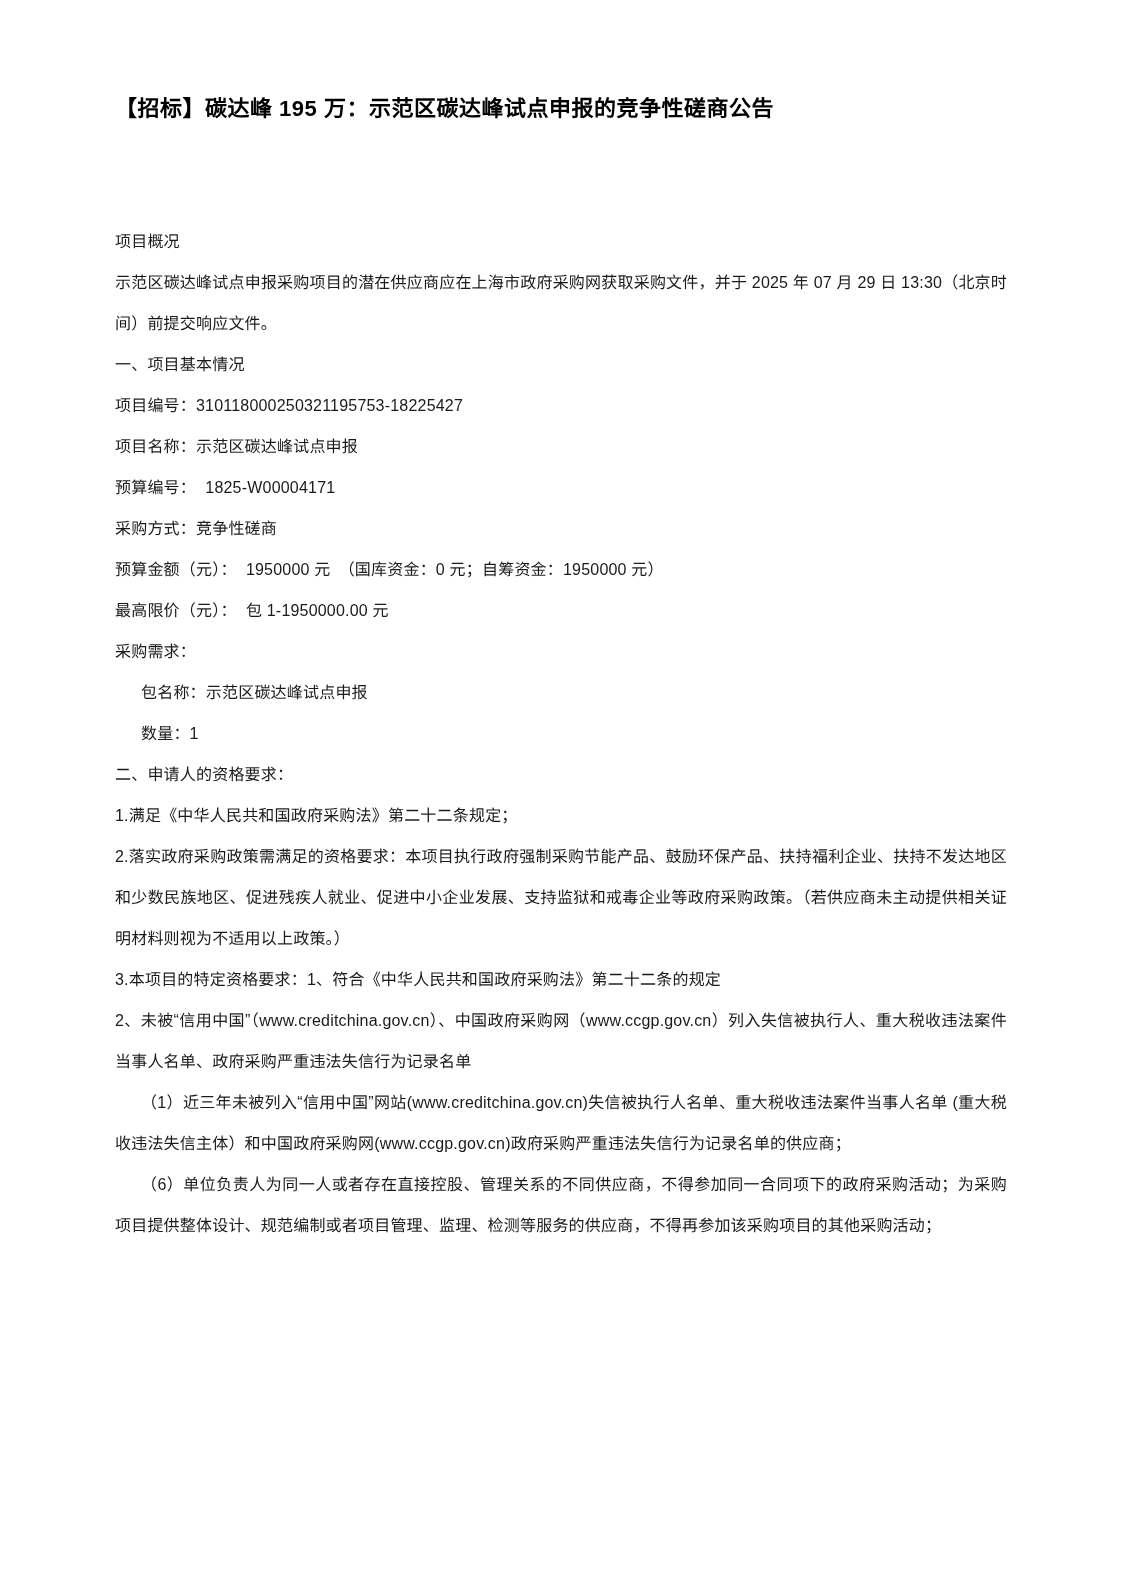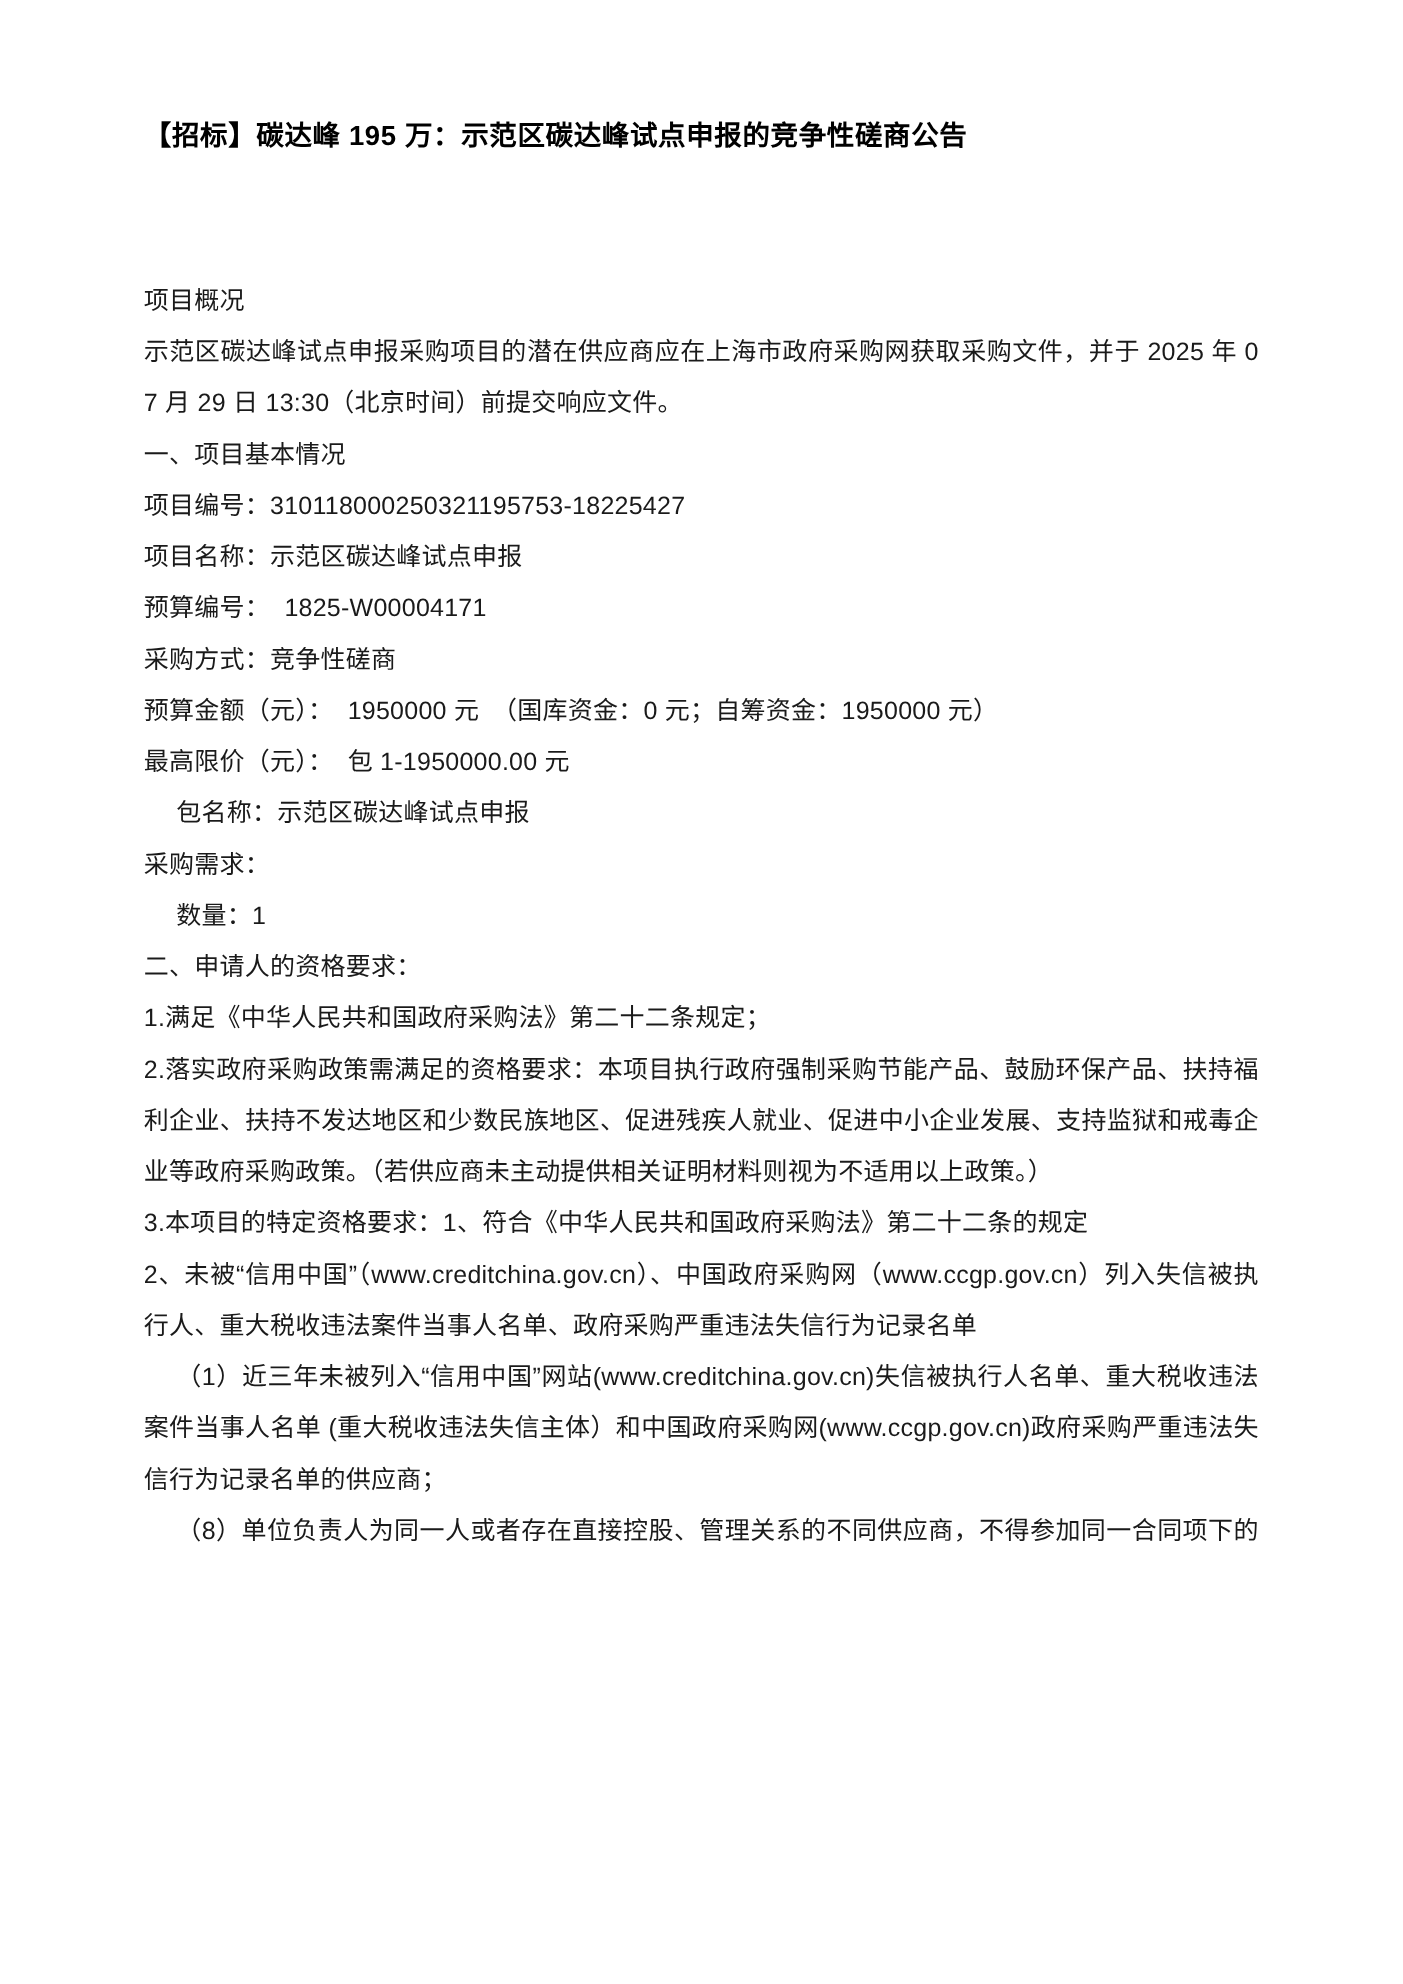--- a/index.html
+++ b/index.html
@@ -31,21 +31,21 @@
     letter-spacing: 0.5px;
     margin: 0;
     padding-top: 92px;
     white-space: nowrap;
   }
   .body-block {
     margin-top: 96px;
   }
   p.line {
     margin: 0;
-    font-size: 20px;
+    font-size: 16px;
     line-height: 41px;
     color: #1a1a1a;
     text-align: justify;
     text-justify: inter-ideograph;
     word-break: break-all;
     letter-spacing: 0.2px;
   }
   p.indent1 { padding-left: 26px; }
   p.indent-first { text-indent: 26px; }
   .nowrap-line { word-break: keep-all; white-space: nowrap; }
@@ -71,39 +71,39 @@
       <p class="line nowrap-line"><span>项目名称：</span><span>示范区碳达峰试点申报</span></p>
 
       <p class="line nowrap-line"><span>预算编号：</span><span>&nbsp;&nbsp;</span><span>1825-W00004171</span></p>
 
       <p class="line nowrap-line"><span>采购方式：</span><span>竞争性磋商</span></p>
 
       <p class="line nowrap-line"><span>预算金额（元）：</span><span>&nbsp;&nbsp;</span><span>1950000 元　（国库资金：0 元；自筹资金：1950000 元）</span></p>
 
       <p class="line nowrap-line"><span>最高限价（元）：</span><span>&nbsp;&nbsp;</span><span>包 1-1950000.00 元</span></p>
 
+      <p class="line">采购需求：</p>
+
       <p class="line indent1 nowrap-line"><span>包名称：</span><span>示范区碳达峰试点申报</span></p>
-
-      <p class="line">采购需求：</p>
 
       <p class="line indent1 nowrap-line"><span>数量：</span><span>1</span></p>
 
 
 
 
 
       <p class="line">二、申请人的资格要求：</p>
 
       <p class="line">1.满足《中华人民共和国政府采购法》第二十二条规定；</p>
 
       <p class="line">2.落实政府采购政策需满足的资格要求：本项目执行政府强制采购节能产品、鼓励环保产品、扶持福利企业、扶持不发达地区和少数民族地区、促进残疾人就业、促进中小企业发展、支持监狱和戒毒企业等政府采购政策。（若供应商未主动提供相关证明材料则视为不适用以上政策。）</p>
 
       <p class="line">3.本项目的特定资格要求：1、符合《中华人民共和国政府采购法》第二十二条的规定</p>
 
       <p class="line">2、未被“信用中国”（www.creditchina.gov.cn）、中国政府采购网（www.ccgp.gov.cn）列入失信被执行人、重大税收违法案件当事人名单、政府采购严重违法失信行为记录名单</p>
 
       <p class="line indent-first">（1）近三年未被列入“信用中国”网站(www.creditchina.gov.cn)失信被执行人名单、重大税收违法案件当事人名单 (重大税收违法失信主体）和中国政府采购网(www.ccgp.gov.cn)政府采购严重违法失信行为记录名单的供应商；</p>
 
-      <p class="line indent-first">（8）单位负责人为同一人或者存在直接控股、管理关系的不同供应商，不得参加同一合同项下的政府采购活动；为采购项目提供整体设计、规范编制或者项目管理、监理、检测等服务的供应商，不得再参加该采购项目的其他采购活动；</p>
+      <p class="line indent-first">（6）单位负责人为同一人或者存在直接控股、管理关系的不同供应商，不得参加同一合同项下的政府采购活动；为采购项目提供整体设计、规范编制或者项目管理、监理、检测等服务的供应商，不得再参加该采购项目的其他采购活动；</p>
 
     </div>
   </div>
 </div>
 
 </body></html>

